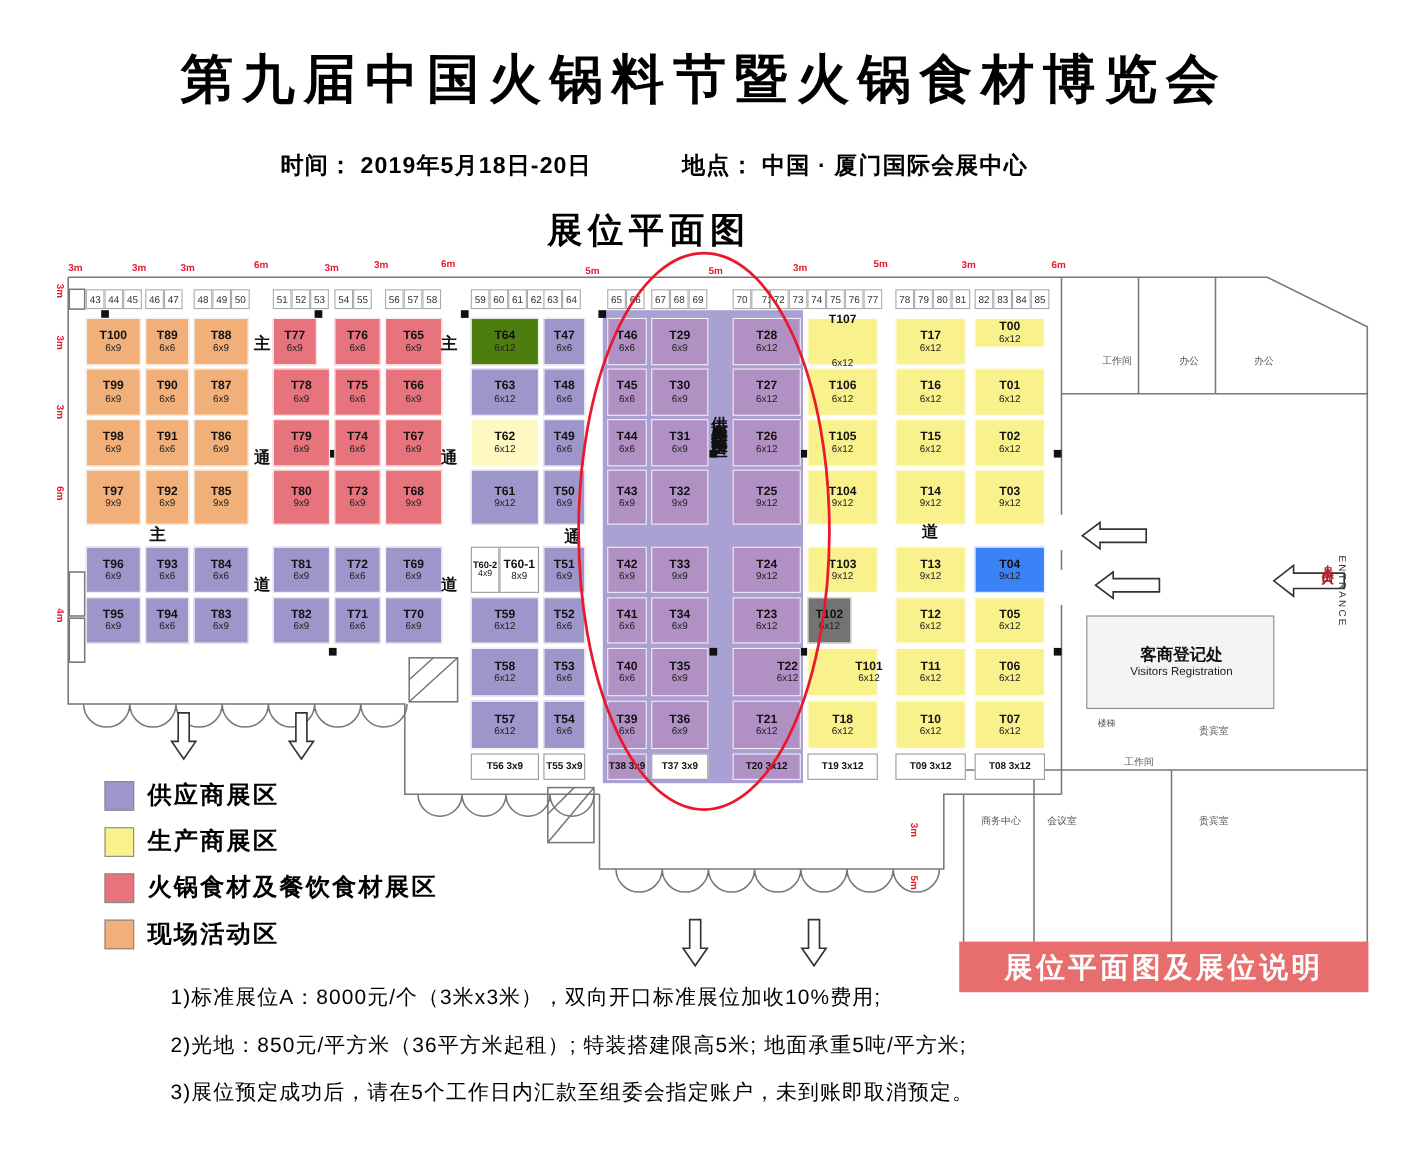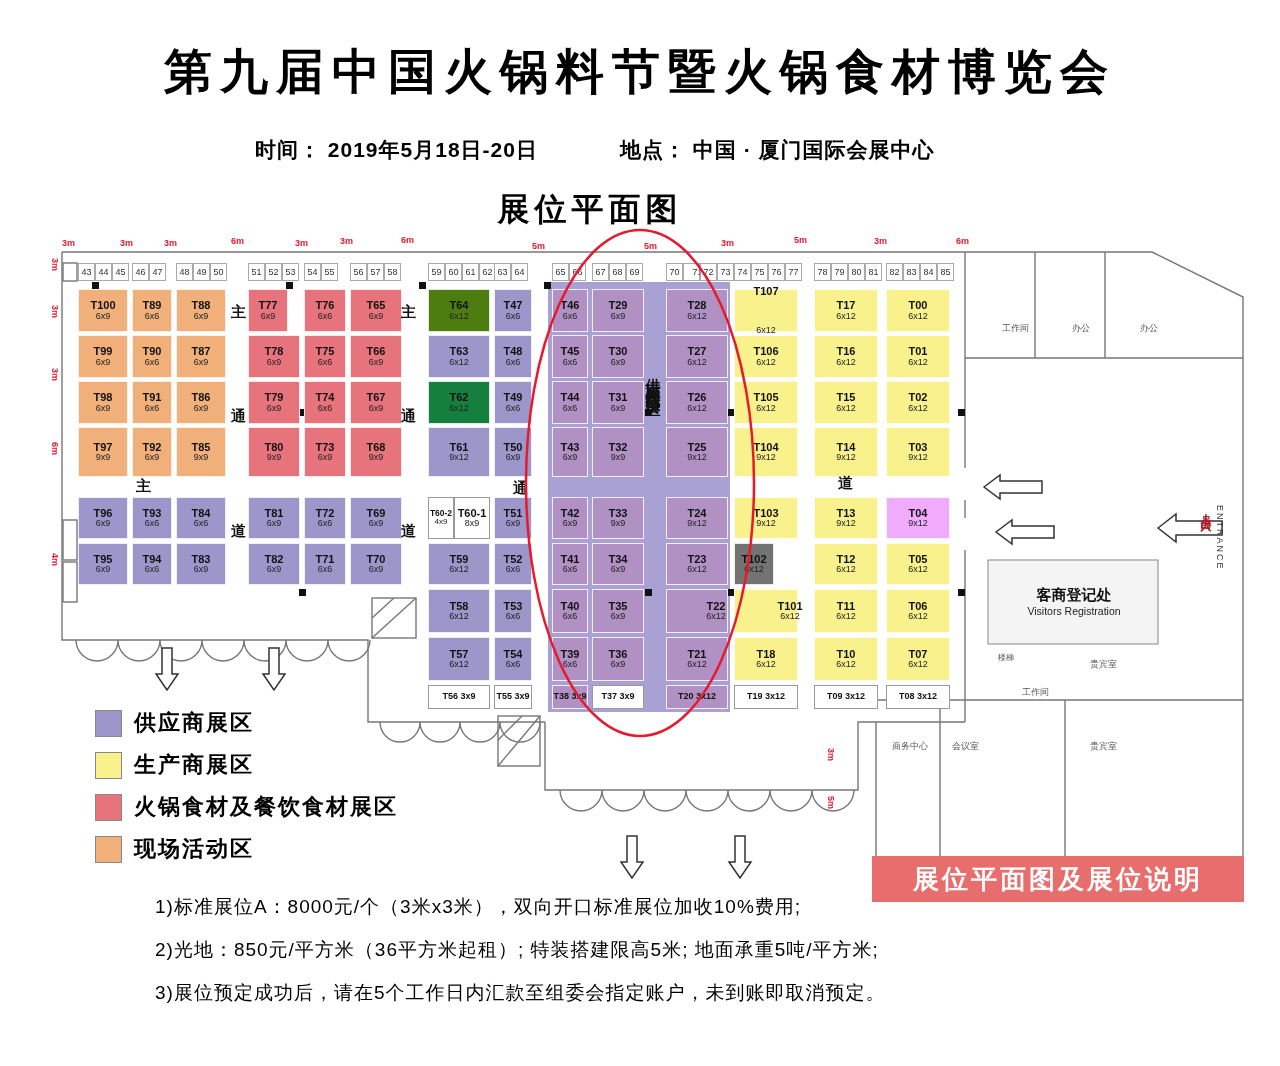--- a/index.html
+++ b/index.html
@@ -258,21 +258,21 @@
         <span class="bsz">6x9</span>
       </div>
       <div class="booth" style="left: 428px; top: 289px; width: 62px; height: 43px; background: #4d7c0f;">
         <span class="bid">T64</span>
         <span class="bsz">6x12</span>
       </div>
       <div class="booth" style="left: 428px; top: 335px; width: 62px; height: 43px; background: rgb(157, 150, 202);">
         <span class="bid">T63</span>
         <span class="bsz">6x12</span>
       </div>
-      <div class="booth" style="left: 428px; top: 381px; width: 62px; height: 43px; background: #15803d;">
+      <div class="booth" style="left: 428px; top: 381px; width: 62px; height: 43px; background: #fef9c3;">
         <span class="bid">T62</span>
         <span class="bsz">6x12</span>
       </div>
       <div class="booth" style="left: 428px; top: 427px; width: 62px; height: 50px; background: rgb(157, 150, 202);">
         <span class="bid">T61</span>
         <span class="bsz">9x12</span>
       </div>
       <div class="booth white narrow" style="left: 428px; top: 497px; width: 26px; height: 42px; background: rgb(255, 255, 255);">
         <span class="bid">T60-2</span>
         <span class="bsz">4x9</span>
@@ -499,37 +499,37 @@
         <span class="bid">T11</span>
         <span class="bsz">6x12</span>
       </div>
       <div class="booth" style="left: 814px; top: 637px; width: 64px; height: 44px; background: rgb(248, 241, 140);">
         <span class="bid">T10</span>
         <span class="bsz">6x12</span>
       </div>
       <div class="booth white" style="left: 814px; top: 685px; width: 64px; height: 24px; background: rgb(255, 255, 255);">
         <span class="one">T09 3x12</span>
       </div>
-      <div class="booth" style="left: 886px; top: 289px; width: 64px; height: 43px; background: rgb(248, 241, 140);">
+      <div class="booth" style="left: 886px; top: 289px; width: 64px; height: 27px; background: rgb(248, 241, 140);">
         <span class="bid">T00</span>
         <span class="bsz">6x12</span>
       </div>
       <div class="booth" style="left: 886px; top: 335px; width: 64px; height: 43px; background: rgb(248, 241, 140);">
         <span class="bid">T01</span>
         <span class="bsz">6x12</span>
       </div>
       <div class="booth" style="left: 886px; top: 381px; width: 64px; height: 43px; background: rgb(248, 241, 140);">
         <span class="bid">T02</span>
         <span class="bsz">6x12</span>
       </div>
       <div class="booth" style="left: 886px; top: 427px; width: 64px; height: 50px; background: rgb(248, 241, 140);">
         <span class="bid">T03</span>
         <span class="bsz">9x12</span>
       </div>
-      <div class="booth" style="left: 886px; top: 497px; width: 64px; height: 42px; background: #f0abfc; text-align: right;">
+      <div class="booth" style="left: 886px; top: 497px; width: 64px; height: 42px; background: #3b82f6; text-align: right;">
         <span class="bid">T04</span>
         <span class="bsz">9x12</span>
       </div>
       <div class="booth" style="left: 886px; top: 543px; width: 64px; height: 42px; background: rgb(248, 241, 140);">
         <span class="bid">T05</span>
         <span class="bsz">6x12</span>
       </div>
       <div class="booth" style="left: 886px; top: 589px; width: 64px; height: 44px; background: rgb(248, 241, 140);">
         <span class="bid">T06</span>
         <span class="bsz">6x12</span>

